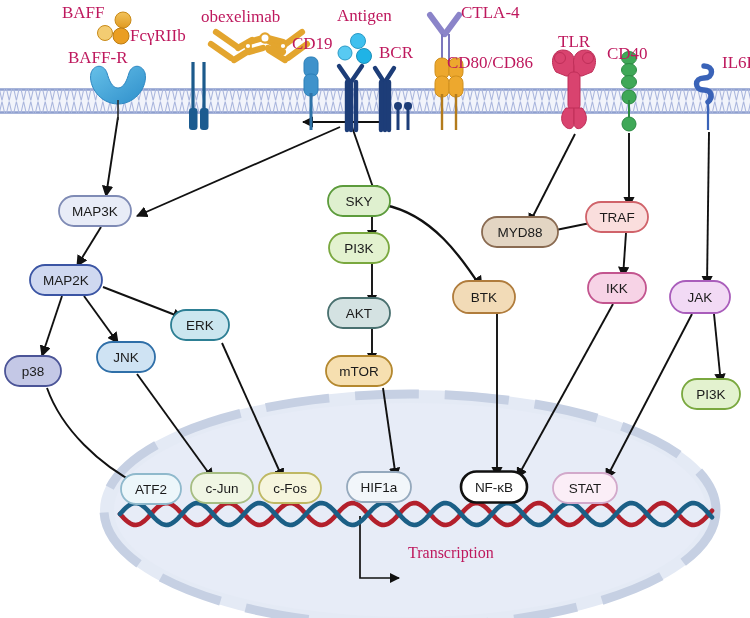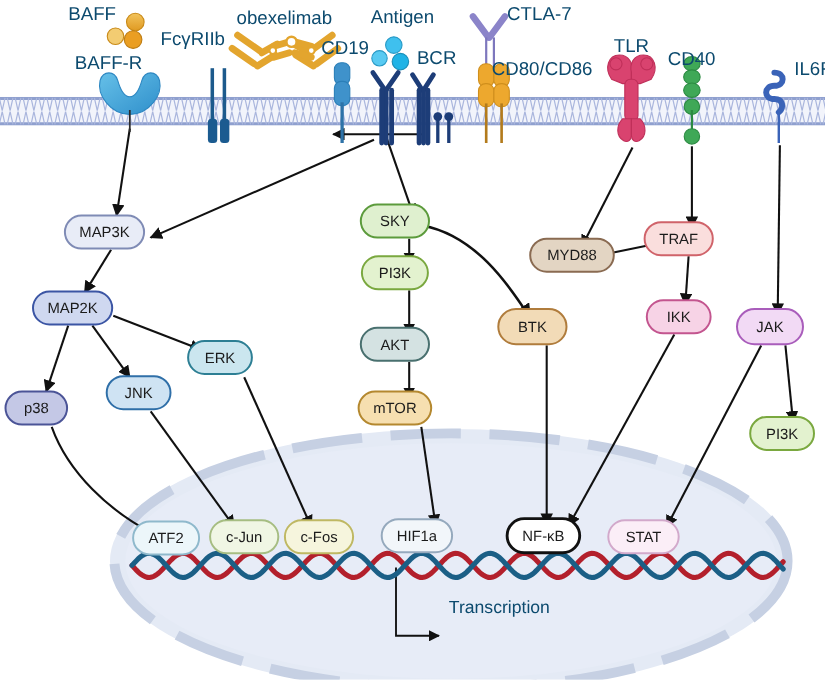--- a/index.html
+++ b/index.html
@@ -1,19 +1,19 @@
 <!DOCTYPE html>
 <html><head>
 <meta charset="utf-8">
 <style>
   html,body{margin:0;padding:0;background:#ffffff;}
   body{width:750px;height:618px;font-family:"Liberation Sans",sans-serif;}
   #stage{position:relative;width:750px;height:618px;overflow:hidden;background:#fff;}
   svg#canvas{position:absolute;left:0;top:0;width:750px;height:618px;}
-  .lbl{position:absolute;font-family:Liberation Sans, sans-serif;color:#0c4a6e;white-space:nowrap;}
+  .lbl{position:absolute;font-family:Liberation Serif, serif;color:#be185d;white-space:nowrap;}
   .toplbl{font-size:17px;}
   .nodetext{font-size:13.5px;fill:#1b1b1b;font-family:"Liberation Sans",sans-serif;}
 </style>
 </head>
 <body>
 
 <div id="stage">
 
   <svg id="canvas" viewBox="0 0 750 618" xmlns="http://www.w3.org/2000/svg">
     <defs>
@@ -519,25 +519,25 @@
         <g>
           <rect x="553" y="473" width="64" height="30" rx="15" ry="15" fill="#fbeef7" stroke="#d2a9cb" stroke-width="1.8"></rect>
           <text x="585" y="492.8" text-anchor="middle" class="nodetext">STAT</text>
         </g>
       </g>
 
   </svg>
 
   <div class="lbl toplbl" style="left:62px;top:3px;">BAFF</div>
   <div class="lbl toplbl" style="left:68px;top:48px;">BAFF-R</div>
-  <div class="lbl toplbl" style="left:146px;top:26px;">FcγRIIb</div>
-  <div class="lbl toplbl" style="left:215px;top:7px;">obexelimab</div>
+  <div class="lbl toplbl" style="left:130px;top:26px;">FcγRIIb</div>
+  <div class="lbl toplbl" style="left:201px;top:7px;">obexelimab</div>
   <div class="lbl toplbl" style="left:292px;top:34px;">CD19</div>
   <div class="lbl toplbl" style="left:337px;top:6px;text-align:right;">Antigen</div>
   <div class="lbl toplbl" style="left:379px;top:43px;">BCR</div>
-  <div class="lbl toplbl" style="left:461px;top:3px;">CTLA-7</div>
+  <div class="lbl toplbl" style="left:461px;top:3px;">CTLA-4</div>
   <div class="lbl toplbl" style="left:447px;top:53px;text-align:right;">CD80/CD86</div>
   <div class="lbl toplbl" style="left:558px;top:32px;">TLR</div>
   <div class="lbl toplbl" style="left:607px;top:44px;">CD40</div>
   <div class="lbl toplbl" style="left:722px;top:53px;">IL6R</div>
 
   <div class="lbl" style="left:408px;top:544px;font-size:16px;">Transcription</div>
 </div>
 
 </body></html>

